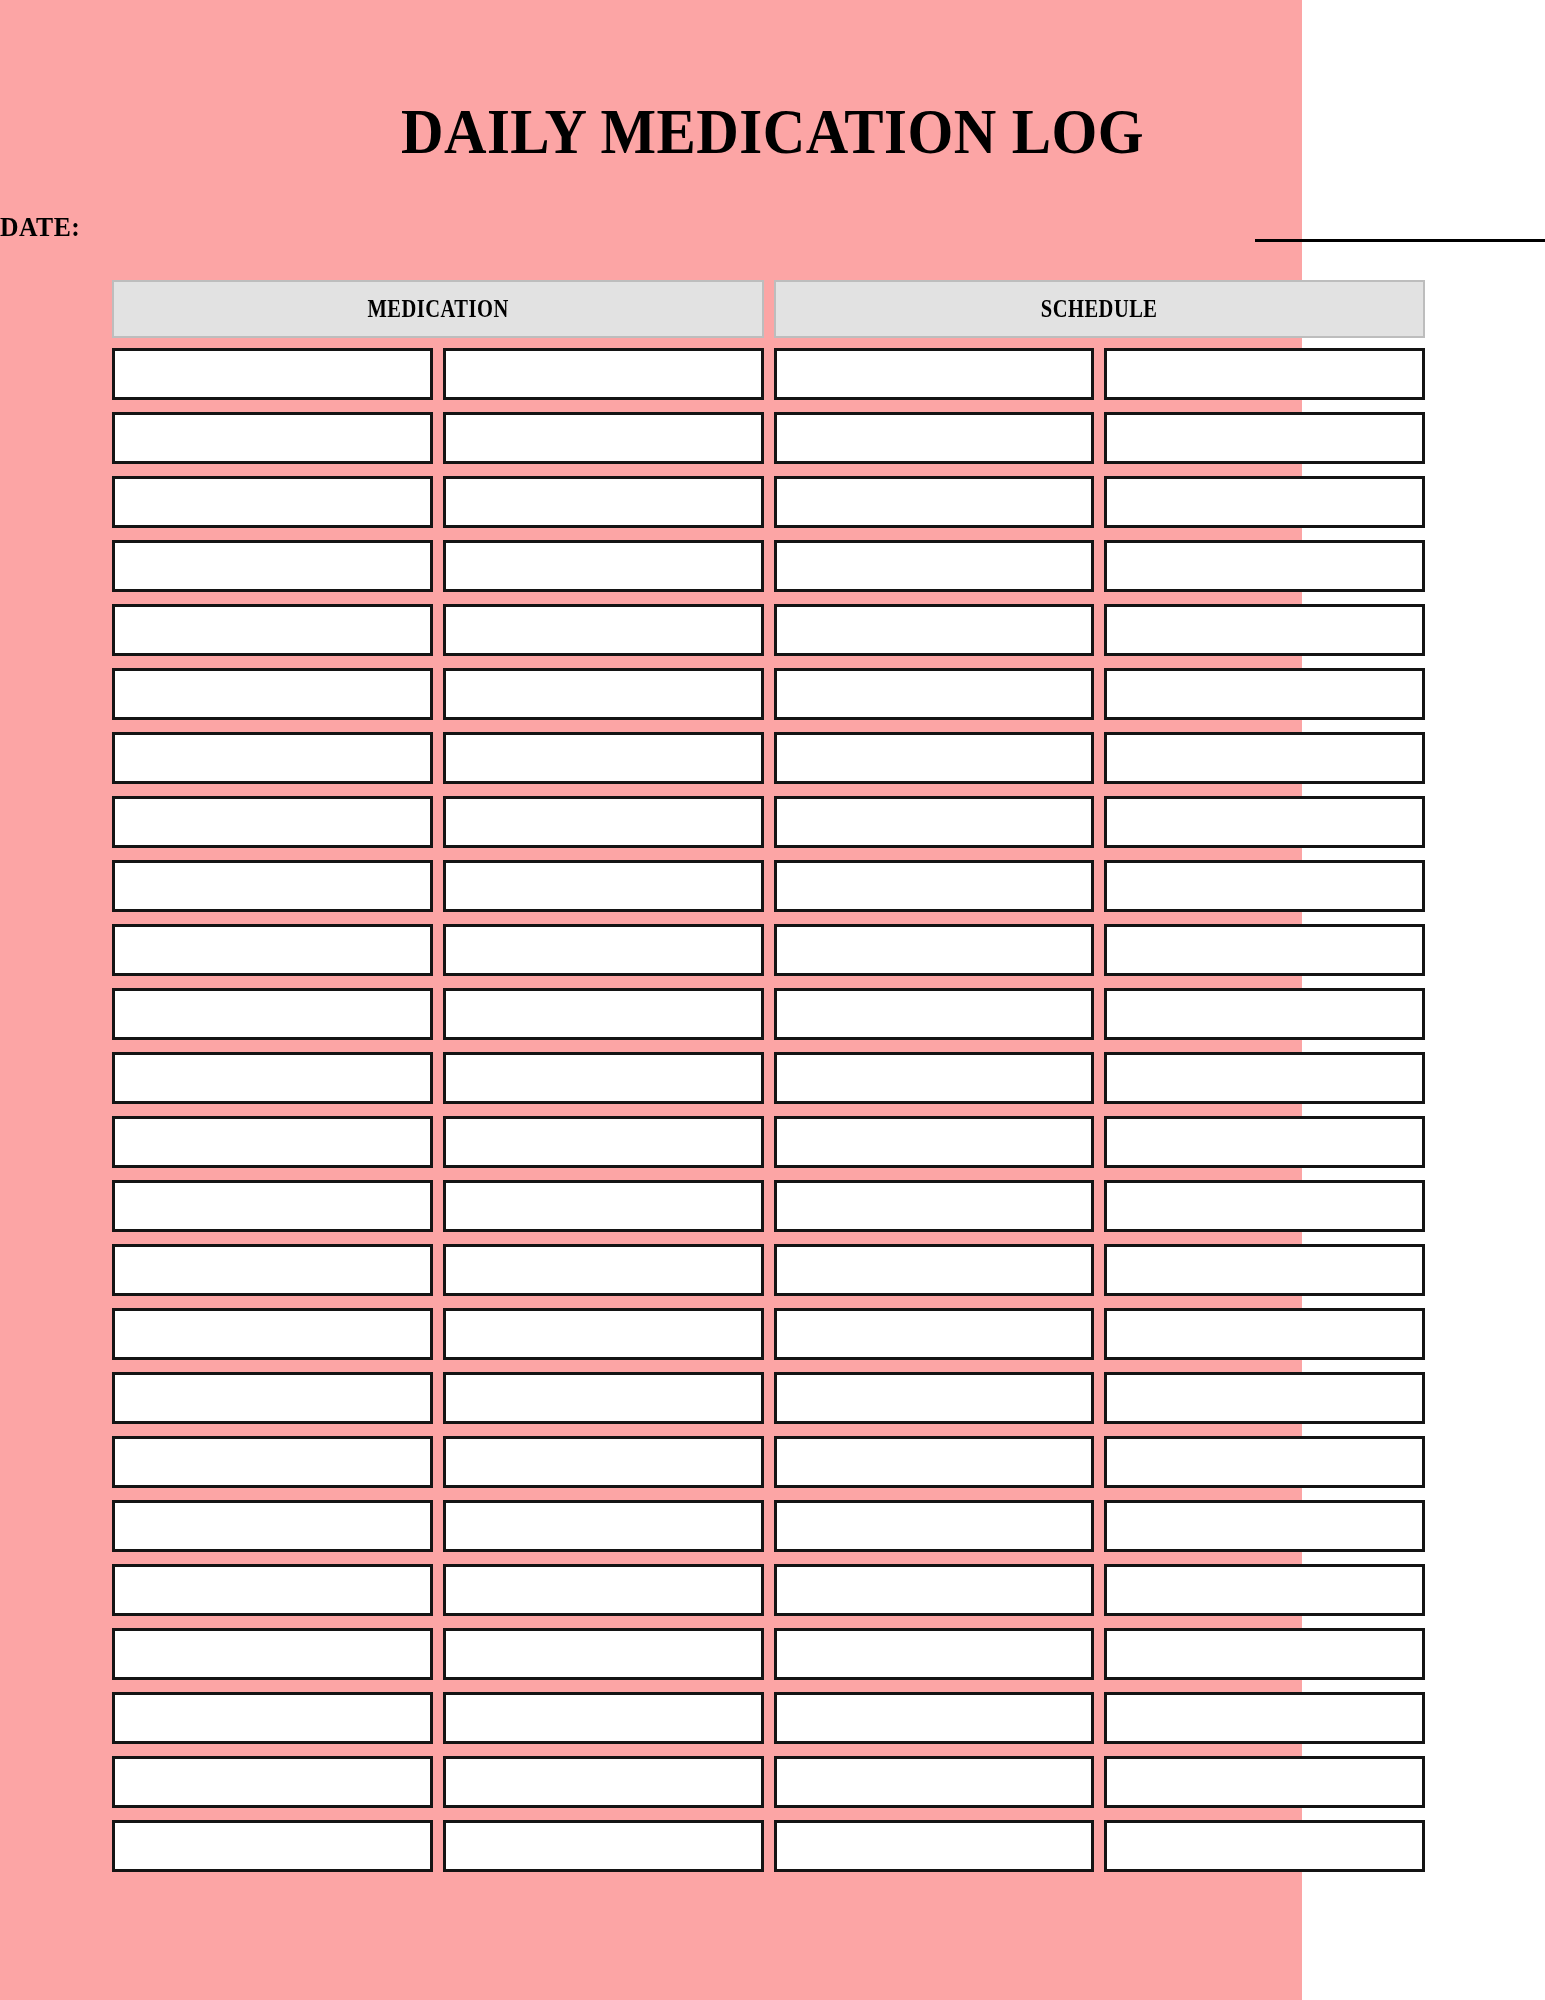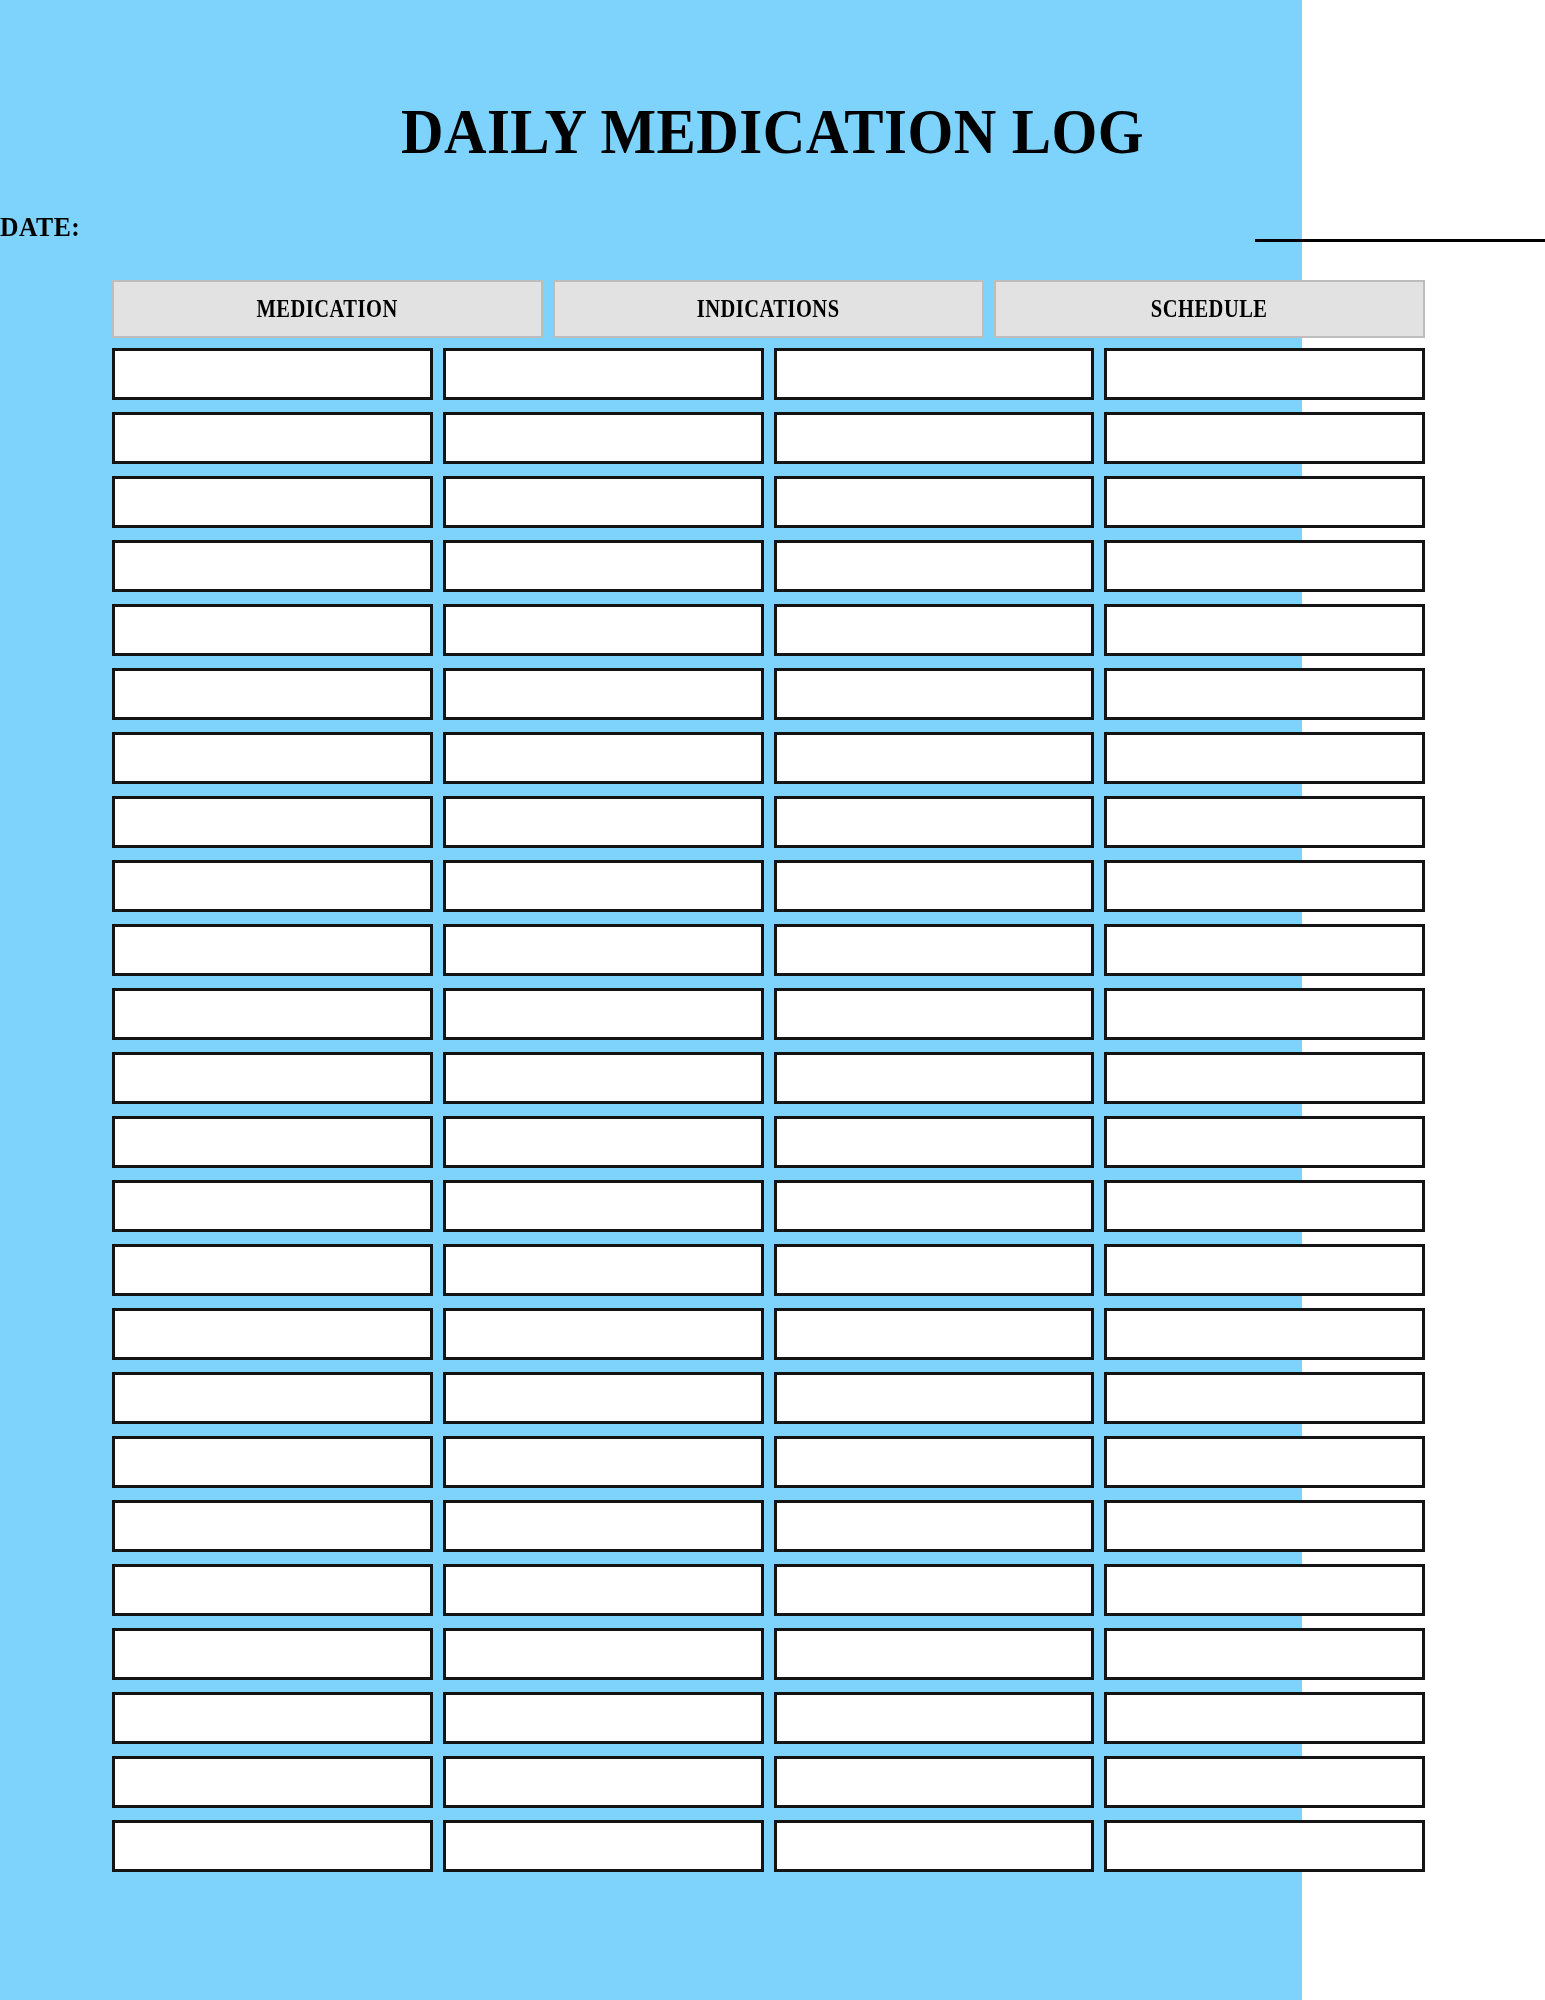--- a/index.html
+++ b/index.html
@@ -12,21 +12,21 @@
     height: 2000px;
     font-family: "Liberation Serif", "DejaVu Serif", serif;
     color: #000000;
     overflow: hidden;
   }
 
   .page {
     position: relative;
     width: 1302px;
     height: 2000px;
-    background: #7dd3fc;
+    background: #fca5a5;
     box-sizing: border-box;
   }
 
   
   .title {
     position: absolute;
     left: 0;
     top: 96px;
     width: 1545px;
     text-align: center;
@@ -129,23 +129,20 @@
     <span class="date-label">DATE:</span>
     <span class="date-blank"></span>
   </div>
 
   <div class="table">
     <div class="row header-row" id="header-row">
         <div class="cell header-cell">
           <span class="label">MEDICATION</span>
         </div>
         <div class="cell header-cell">
-          <span class="label">INDICATIONS</span>
-        </div>
-        <div class="cell header-cell">
           <span class="label">SCHEDULE</span>
         </div>
       </div>
     <div id="body-rows">
         <div class="row data-row">
           <div class="cell data-cell"></div>
           <div class="cell data-cell"></div>
           <div class="cell data-cell"></div>
           <div class="cell data-cell"></div>
         </div>

